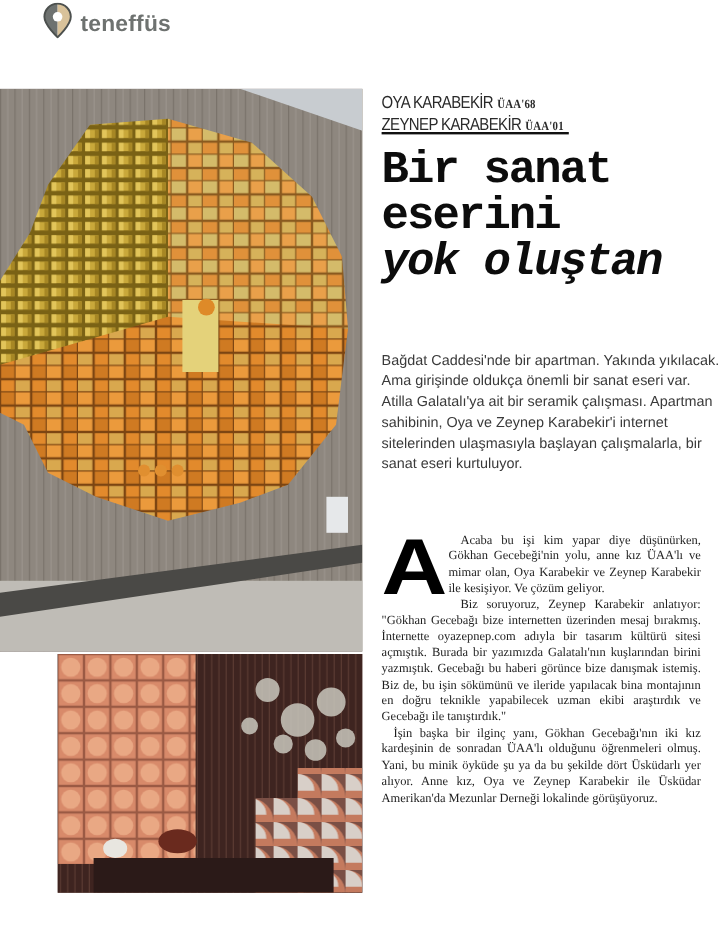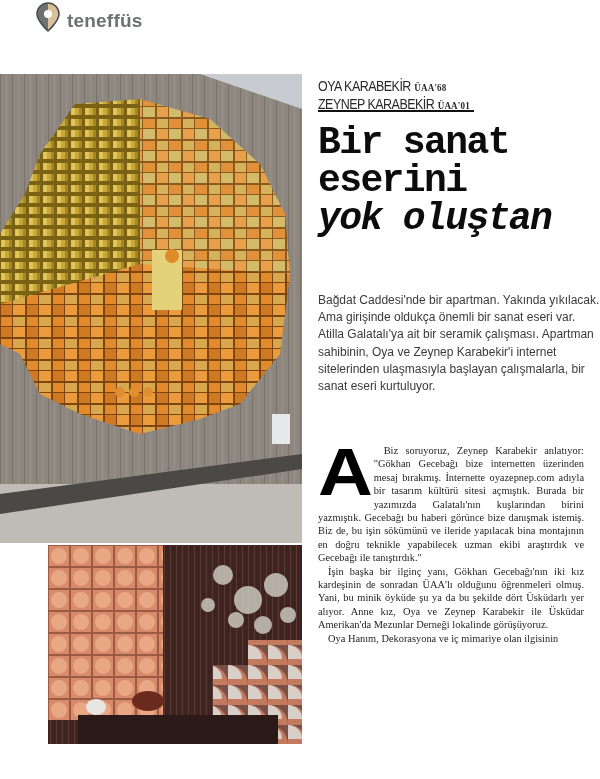--- a/index.html
+++ b/index.html
@@ -149,21 +149,21 @@
 <h1 class="headline">
   <span class="line">Bir sanat</span>
   <span class="line">eserini</span>
   <span class="line italic">yok oluştan</span>
 </h1>
 
 <p class="lead">Bağdat Caddesi'nde bir apartman. Yakında yıkılacak. Ama girişinde oldukça önemli bir sanat eseri var. Atilla Galatalı'ya ait bir seramik çalışması. Apartman sahibinin, Oya ve Zeynep Karabekir'i internet sitelerinden ulaşmasıyla başlayan çalışmalarla, bir sanat eseri kurtuluyor.</p>
 
 <div class="body-text">
   <p class="first"><span class="dropcap">A</span></p>
+  <p>Acaba bu işi kim yapar diye düşünürken, Gökhan Gecebeği'nin yolu, anne kız ÜAA'lı ve mimar olan, Oya Karabekir ve Zeynep Karabekir ile kesişiyor. Ve çözüm geliyor.</p>
   <p>Biz soruyoruz, Zeynep Karabekir anlatıyor: "Gökhan Gecebağı bize internetten üzerinden mesaj bırakmış. İnternette oyazepnep.com adıyla bir tasarım kültürü sitesi açmıştık. Burada bir yazımızda Galatalı'nın kuşlarından birini yazmıştık. Gecebağı bu haberi görünce bize danışmak istemiş. Biz de, bu işin sökümünü ve ileride yapılacak bina montajının en doğru teknikle yapabilecek uzman ekibi araştırdık ve Gecebağı ile tanıştırdık."</p>
   <p>İşin başka bir ilginç yanı, Gökhan Gecebağı'nın iki kız kardeşinin de sonradan ÜAA'lı olduğunu öğrenmeleri olmuş. Yani, bu minik öyküde şu ya da bu şekilde dört Üsküdarlı yer alıyor. Anne kız, Oya ve Zeynep Karabekir ile Üsküdar Amerikan'da Mezunlar Derneği lokalinde görüşüyoruz.</p>
-  <p>Oya Hanım, Dekorasyona ve iç mimariye olan ilgisinin</p>
 </div>
 
 <div class="footer">
   <span class="page-num">68</span>
   <span class="pub">BULUŞMA</span>
 </div>
 
 </body></html>

